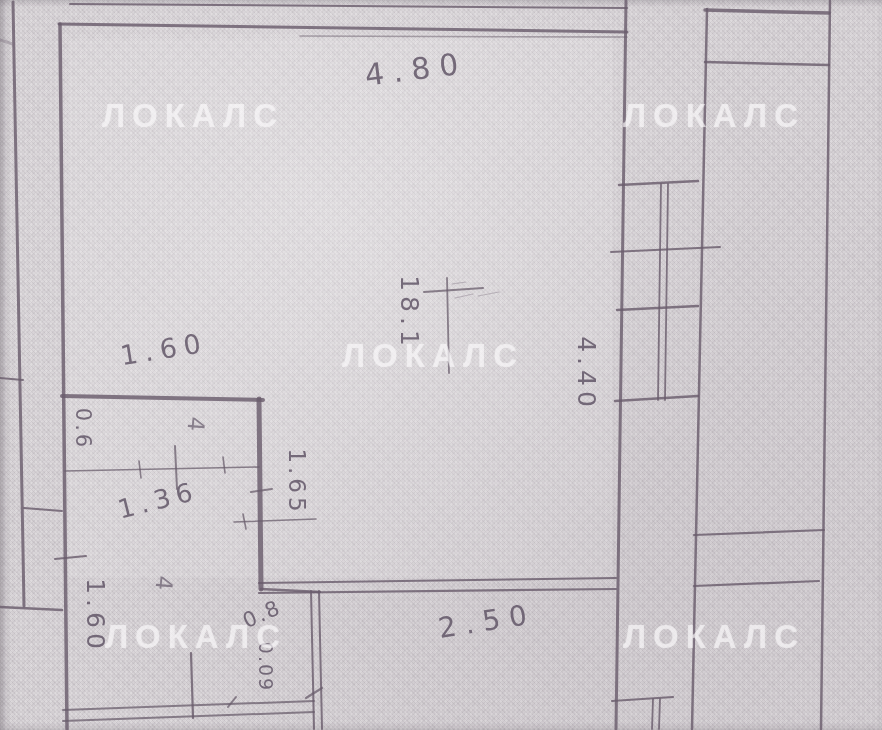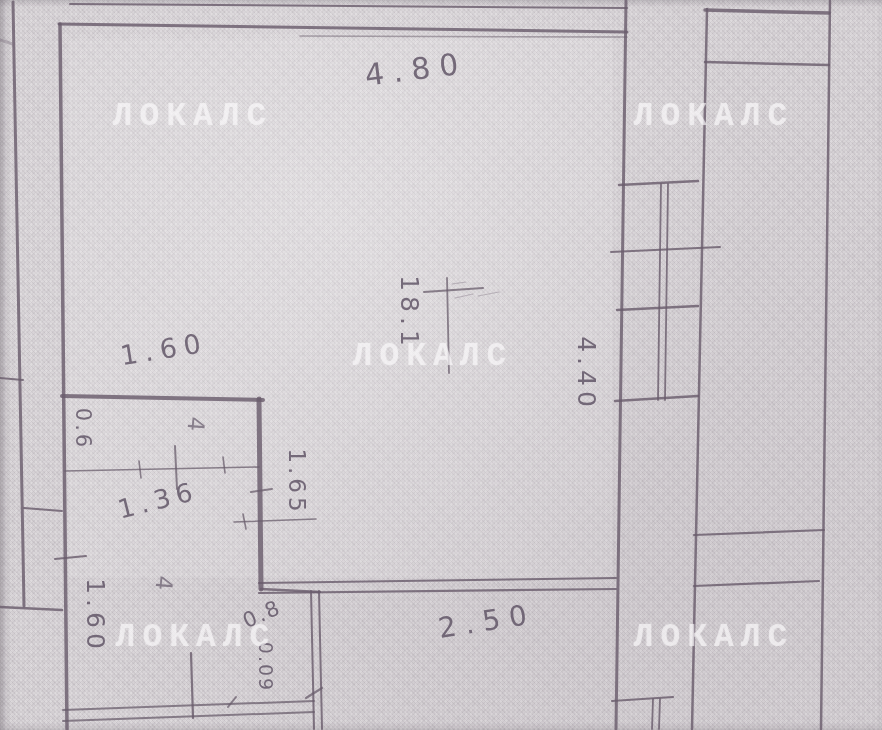--- a/index.html
+++ b/index.html
@@ -32,21 +32,21 @@
   }
   .wm{
     position:absolute;
     color:rgba(250,248,250,0.60);
     font-weight:700;
     font-size:33px;
     letter-spacing:7px;
     white-space:nowrap;
     transform:translate(-50%,-50%);
     text-shadow:0 0 2px rgba(255,255,255,0.25);
-    font-family:Liberation Mono, monospace;
+    font-family:Liberation Sans, sans-serif;
   }
   .roomlight{
     position:absolute;left:68px;top:38px;width:545px;height:540px;
     background:rgba(255,255,255,0.10);
   }
 </style>
 </head>
 <body>
 
 <div id="scan">

